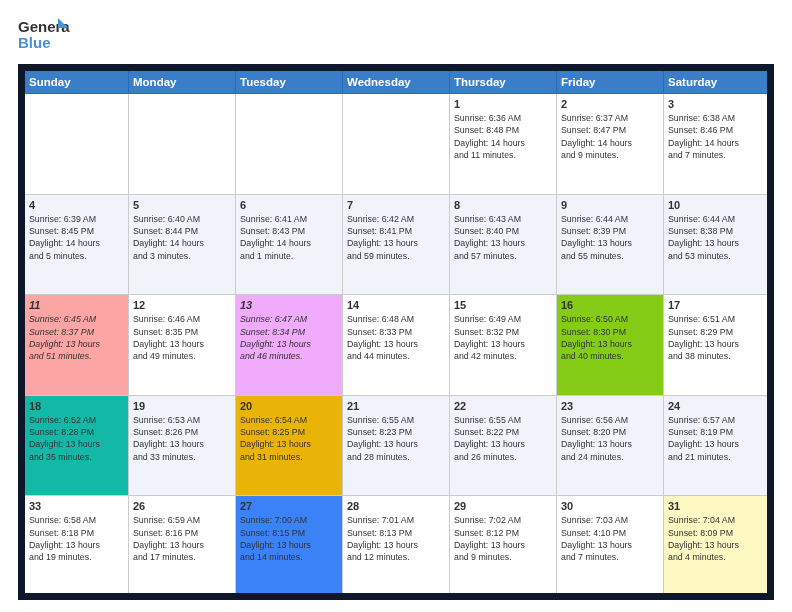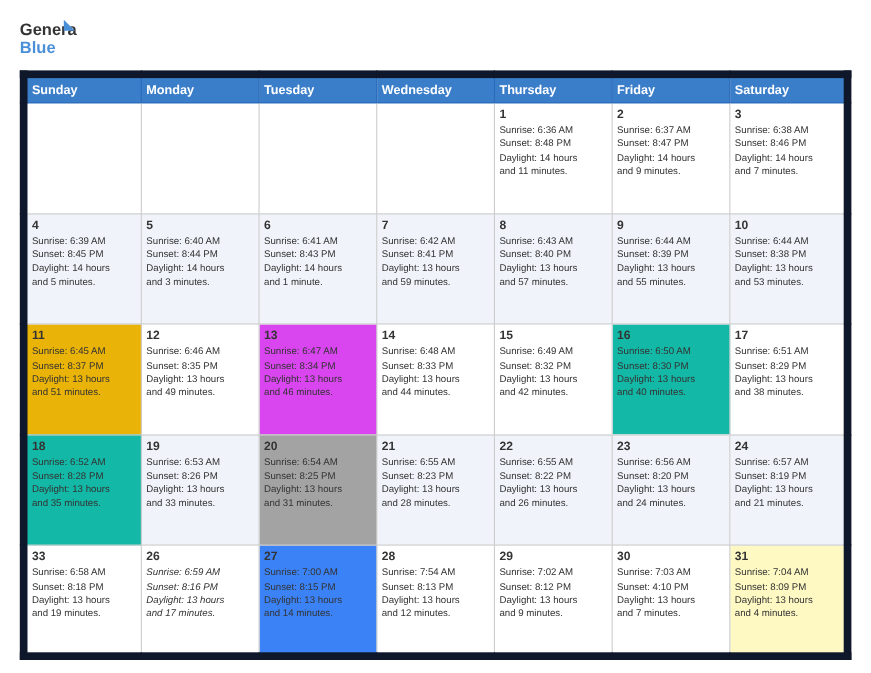--- a/index.html
+++ b/index.html
@@ -192,56 +192,56 @@
           </td>
           <td style="background: rgb(240, 244, 250);">
             <span class="day-num">10</span>
             <div class="day-info" style="white-space: pre-line;">Sunrise: 6:44 AM
 Sunset: 8:38 PM
 Daylight: 13 hours
 and 53 minutes.</div>
           </td>
         </tr>
         <tr>
-          <td style="background: #eab308;">
+          <td style="background: #fca5a5; font-style: italic;">
             <span class="day-num">11</span>
             <div class="day-info" style="white-space: pre-line;">Sunrise: 6:45 AM
 Sunset: 8:37 PM
 Daylight: 13 hours
 and 51 minutes.</div>
           </td>
           <td style="background: rgb(255, 255, 255);">
             <span class="day-num">12</span>
             <div class="day-info" style="white-space: pre-line;">Sunrise: 6:46 AM
 Sunset: 8:35 PM
 Daylight: 13 hours
 and 49 minutes.</div>
           </td>
-          <td style="background: #d946ef;">
+          <td style="background: #f0abfc; font-style: italic;">
             <span class="day-num">13</span>
             <div class="day-info" style="white-space: pre-line;">Sunrise: 6:47 AM
 Sunset: 8:34 PM
 Daylight: 13 hours
 and 46 minutes.</div>
           </td>
           <td style="background: rgb(255, 255, 255);">
             <span class="day-num">14</span>
             <div class="day-info" style="white-space: pre-line;">Sunrise: 6:48 AM
 Sunset: 8:33 PM
 Daylight: 13 hours
 and 44 minutes.</div>
           </td>
           <td style="background: rgb(255, 255, 255);">
             <span class="day-num">15</span>
             <div class="day-info" style="white-space: pre-line;">Sunrise: 6:49 AM
 Sunset: 8:32 PM
 Daylight: 13 hours
 and 42 minutes.</div>
           </td>
-          <td style="background: #14b8a6;">
+          <td style="background: #84cc16;">
             <span class="day-num">16</span>
             <div class="day-info" style="white-space: pre-line;">Sunrise: 6:50 AM
 Sunset: 8:30 PM
 Daylight: 13 hours
 and 40 minutes.</div>
           </td>
           <td style="background: rgb(255, 255, 255);">
             <span class="day-num">17</span>
             <div class="day-info" style="white-space: pre-line;">Sunrise: 6:51 AM
 Sunset: 8:29 PM
@@ -257,21 +257,21 @@
 Daylight: 13 hours
 and 35 minutes.</div>
           </td>
           <td style="background: rgb(240, 244, 250);">
             <span class="day-num">19</span>
             <div class="day-info" style="white-space: pre-line;">Sunrise: 6:53 AM
 Sunset: 8:26 PM
 Daylight: 13 hours
 and 33 minutes.</div>
           </td>
-          <td style="background: #a3a3a3;">
+          <td style="background: #eab308;">
             <span class="day-num">20</span>
             <div class="day-info" style="white-space: pre-line;">Sunrise: 6:54 AM
 Sunset: 8:25 PM
 Daylight: 13 hours
 and 31 minutes.</div>
           </td>
           <td style="background: rgb(240, 244, 250);">
             <span class="day-num">21</span>
             <div class="day-info" style="white-space: pre-line;">Sunrise: 6:55 AM
 Sunset: 8:23 PM
@@ -303,35 +303,35 @@
         <tr>
           <td style="background: rgb(255, 255, 255);">
             <span class="day-num">33</span>
             <div class="day-info" style="white-space: pre-line;">Sunrise: 6:58 AM
 Sunset: 8:18 PM
 Daylight: 13 hours
 and 19 minutes.</div>
           </td>
           <td style="background: rgb(255, 255, 255);">
             <span class="day-num">26</span>
-            <div class="day-info" style="white-space: pre-line; font-style: italic;">Sunrise: 6:59 AM
+            <div class="day-info" style="white-space: pre-line;">Sunrise: 6:59 AM
 Sunset: 8:16 PM
 Daylight: 13 hours
 and 17 minutes.</div>
           </td>
           <td style="background: #3b82f6;">
             <span class="day-num">27</span>
             <div class="day-info" style="white-space: pre-line;">Sunrise: 7:00 AM
 Sunset: 8:15 PM
 Daylight: 13 hours
 and 14 minutes.</div>
           </td>
           <td style="background: rgb(255, 255, 255);">
             <span class="day-num">28</span>
-            <div class="day-info" style="white-space: pre-line;">Sunrise: 7:54 AM
+            <div class="day-info" style="white-space: pre-line;">Sunrise: 7:01 AM
 Sunset: 8:13 PM
 Daylight: 13 hours
 and 12 minutes.</div>
           </td>
           <td style="background: rgb(255, 255, 255);">
             <span class="day-num">29</span>
             <div class="day-info" style="white-space: pre-line;">Sunrise: 7:02 AM
 Sunset: 8:12 PM
 Daylight: 13 hours
 and 9 minutes.</div>

